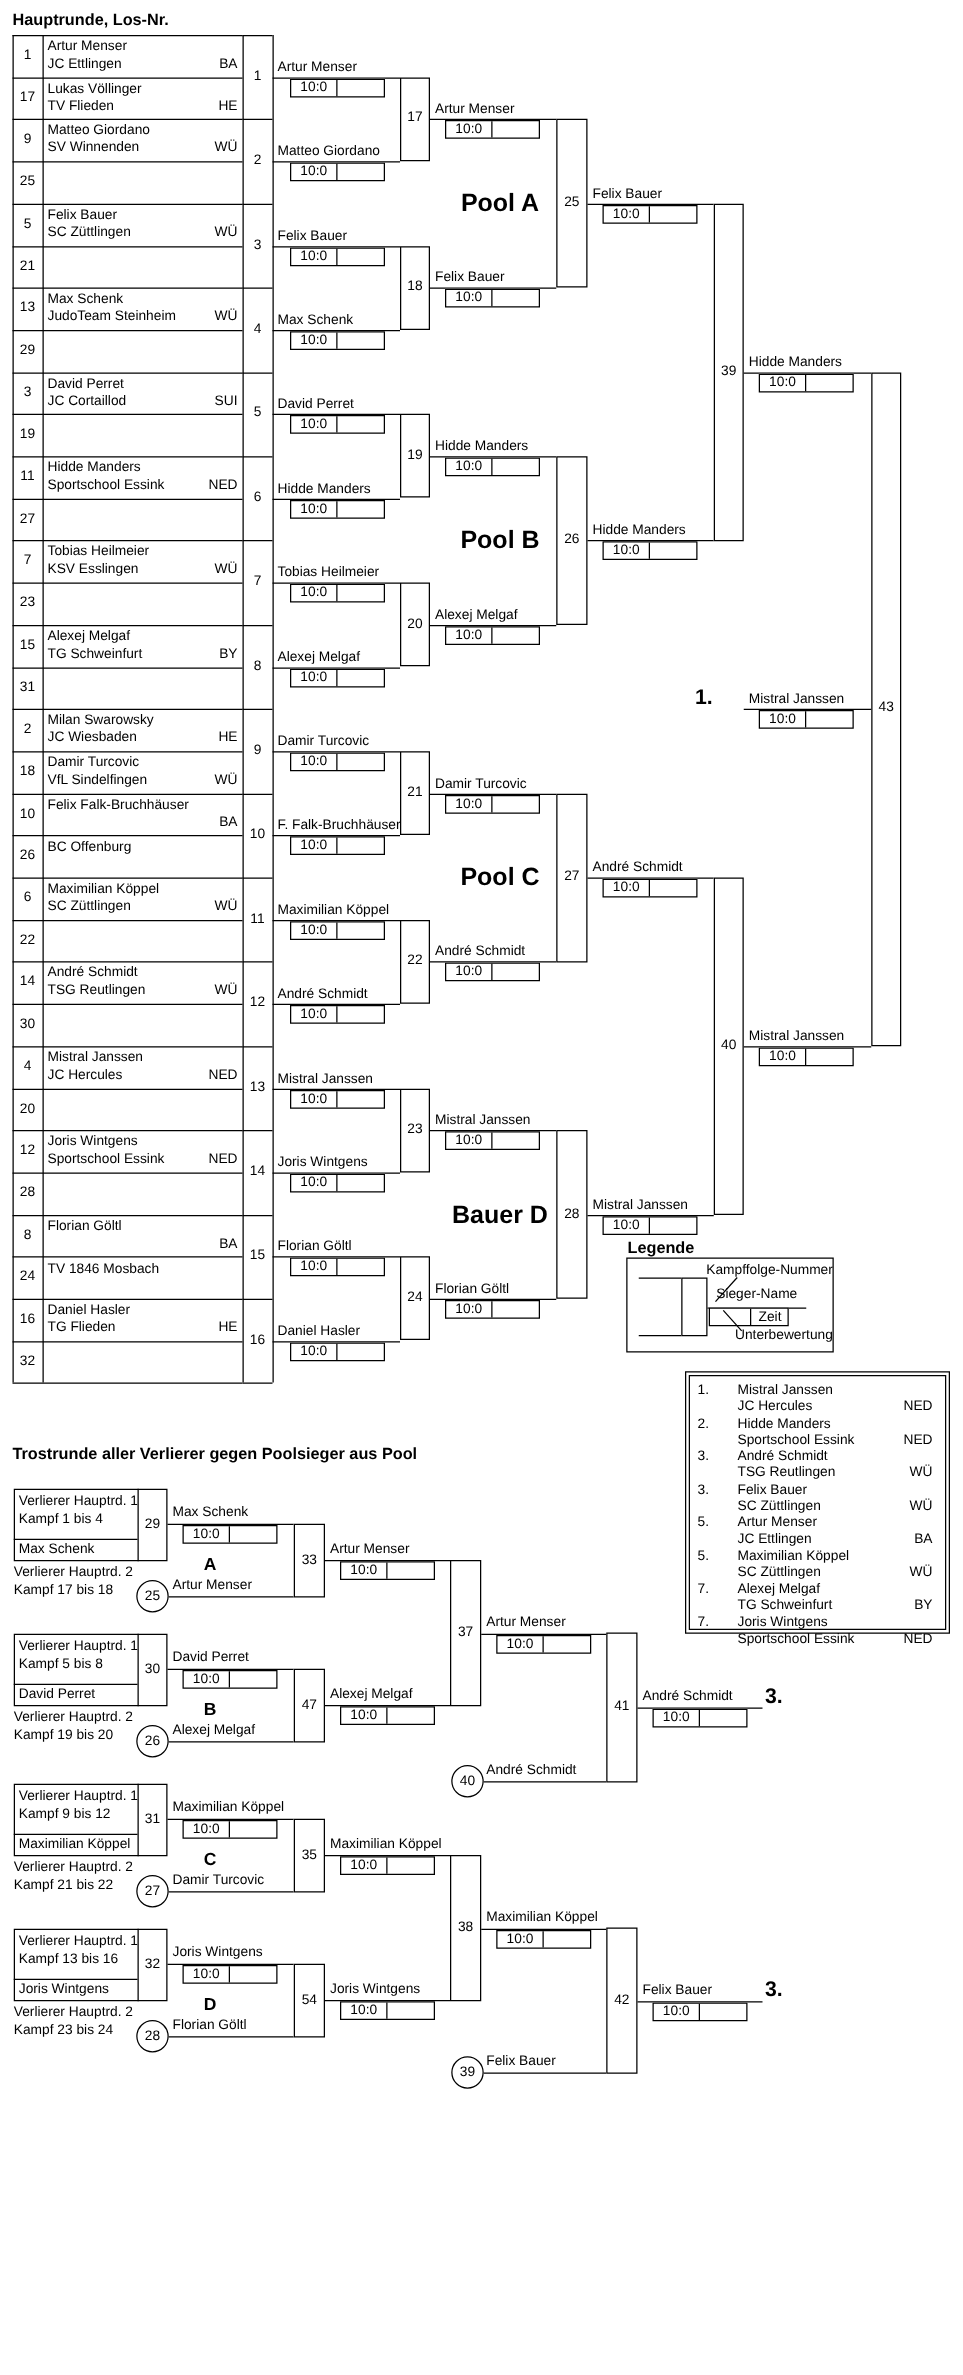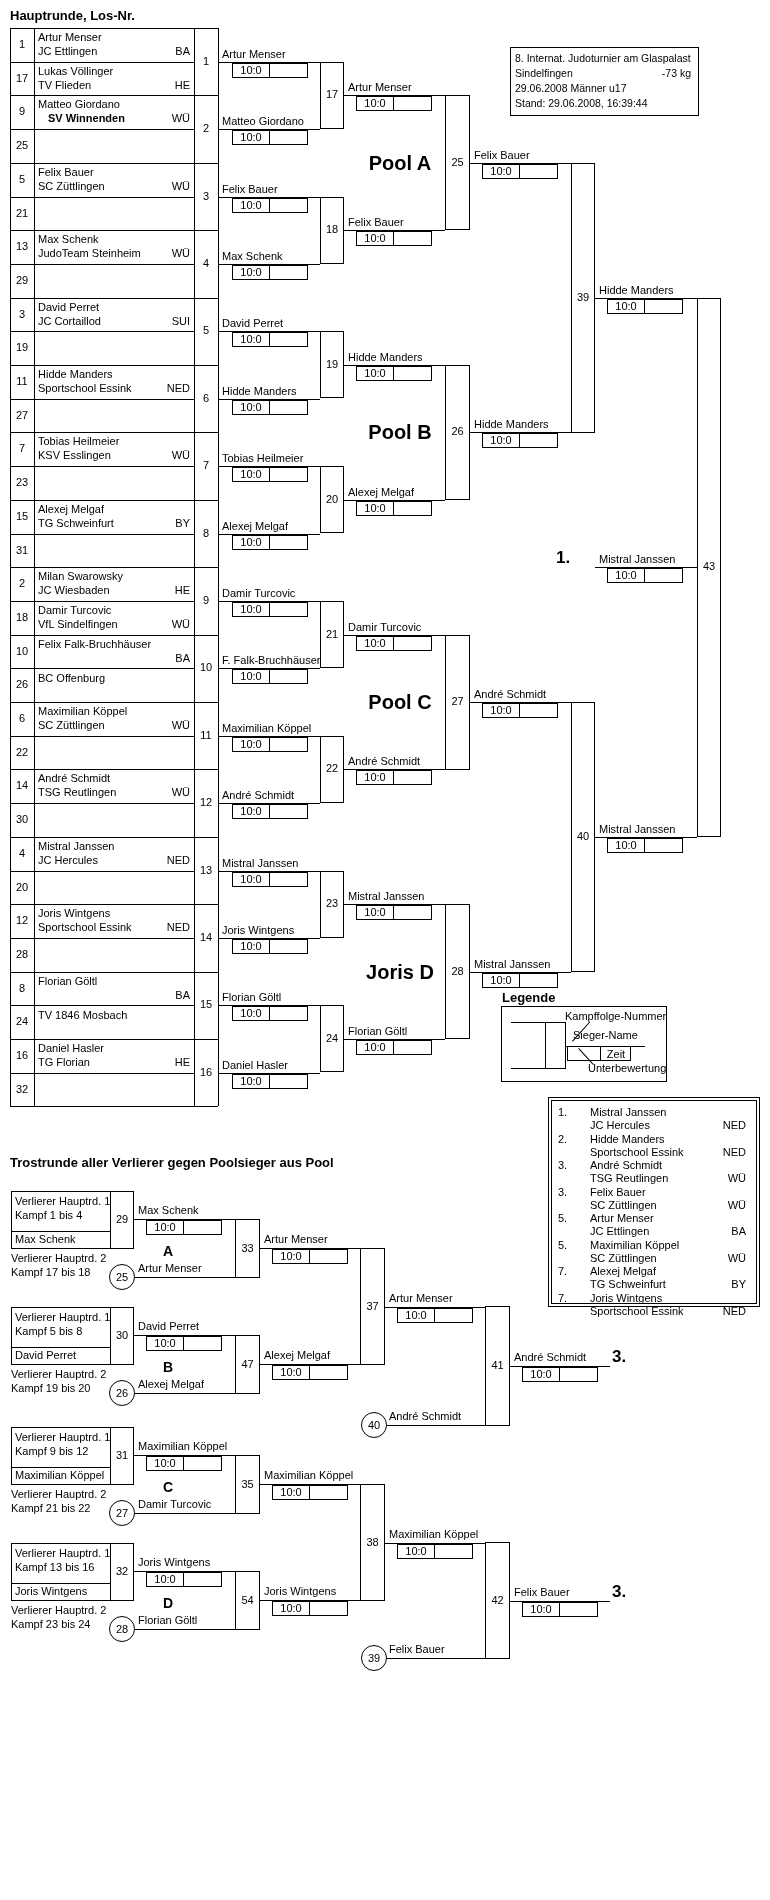--- a/index.html
+++ b/index.html
@@ -28,27 +28,20 @@
   .letter{font-size:14px;line-height:14px;font-weight:bold;text-align:center}
 </style>
 </head>
 <body>
 
 <div id="stage">
 
   <div class="abs b h13" style="left:10px;top:8px">Hauptrunde, Los-Nr.</div>
 
 
-  <div class="abs rect" style="left:510px;top:47px;width:189px;height:69px">
-    <div class="abs t105" style="left:4px;top:3px">8. Internat. Judoturnier am Glaspalast</div>
-    <div class="abs t105" style="left:4px;top:18px">Sindelfingen</div>
-    <div class="abs t105 rt" style="left:100px;top:18px;width:80px">-73 kg</div>
-    <div class="abs t105" style="left:4px;top:33px">29.06.2008   Männer u17</div>
-    <div class="abs t105" style="left:4px;top:48px">Stand: 29.06.2008, 16:39:44</div>
-  </div>
 
   <div class="abs b h13" style="left:10px;top:1155px">Trostrunde aller Verlierer gegen Poolsieger aus Pool</div>
 
   <div class="abs b h13" style="left:502px;top:990px">Legende</div>
   <div class="abs rect" style="left:501px;top:1006px;width:166px;height:76px"></div>
   <div class="abs hl" style="left:511px;top:1022px;width:34px"></div>
   <div class="abs hl" style="left:511px;top:1068px;width:34px"></div>
   <div class="abs rect" style="left:545px;top:1022px;width:21px;height:47px"></div>
   <div class="abs hl" style="left:566px;top:1046px;width:79px"></div>
   <div class="abs score-box" style="left:567px;top:1046px;width:64px;height:15px">
@@ -121,21 +114,21 @@
     <div class="abs t ctr" style="left: 10px; top: 38px; width: 24px;">1</div>
     <div class="abs t " style="left: 38px; top: 31px;">Artur Menser</div>
     <div class="abs t " style="left: 38px; top: 45px;">JC Ettlingen</div>
     <div class="abs t rt" style="left: 148px; top: 45px; width: 42px;">BA</div>
     <div class="abs t ctr" style="left: 10px; top: 72px; width: 24px;">17</div>
     <div class="abs t " style="left: 38px; top: 65px;">Lukas Völlinger</div>
     <div class="abs t " style="left: 38px; top: 79px;">TV Flieden</div>
     <div class="abs t rt" style="left: 148px; top: 79px; width: 42px;">HE</div>
     <div class="abs t ctr" style="left: 10px; top: 105px; width: 24px;">9</div>
     <div class="abs t " style="left: 38px; top: 98px;">Matteo Giordano</div>
-    <div class="abs t " style="left: 48px; top: 112px; font-weight: bold;">SV Winnenden</div>
+    <div class="abs t " style="left: 38px; top: 112px;">SV Winnenden</div>
     <div class="abs t rt" style="left: 148px; top: 112px; width: 42px;">WÜ</div>
     <div class="abs t ctr" style="left: 10px; top: 139px; width: 24px;">25</div>
     <div class="abs t " style="left: 38px; top: 132px;"></div>
     <div class="abs t " style="left: 38px; top: 146px;"></div>
     <div class="abs t rt" style="left: 148px; top: 146px; width: 42px;"></div>
     <div class="abs t ctr" style="left: 10px; top: 173px; width: 24px;">5</div>
     <div class="abs t " style="left: 38px; top: 166px;">Felix Bauer</div>
     <div class="abs t " style="left: 38px; top: 180px;">SC Züttlingen</div>
     <div class="abs t rt" style="left: 148px; top: 180px; width: 42px;">WÜ</div>
     <div class="abs t ctr" style="left: 10px; top: 207px; width: 24px;">21</div>
@@ -233,21 +226,21 @@
     <div class="abs t ctr" style="left: 10px; top: 982px; width: 24px;">8</div>
     <div class="abs t " style="left: 38px; top: 975px;">Florian Göltl</div>
     <div class="abs t " style="left: 38px; top: 1009px;">TV 1846 Mosbach</div>
     <div class="abs t rt" style="left: 148px; top: 989px; width: 42px;">BA</div>
     <div class="abs t ctr" style="left: 10px; top: 1015px; width: 24px;">24</div>
     <div class="abs t " style="left: 38px; top: 1008px;"></div>
     <div class="abs t " style="left: 38px; top: 1022px;"></div>
     <div class="abs t rt" style="left: 148px; top: 1022px; width: 42px;"></div>
     <div class="abs t ctr" style="left: 10px; top: 1049px; width: 24px;">16</div>
     <div class="abs t " style="left: 38px; top: 1042px;">Daniel Hasler</div>
-    <div class="abs t " style="left: 38px; top: 1056px;">TG Florian</div>
+    <div class="abs t " style="left: 38px; top: 1056px;">TG Flieden</div>
     <div class="abs t rt" style="left: 148px; top: 1056px; width: 42px;">HE</div>
     <div class="abs t ctr" style="left: 10px; top: 1083px; width: 24px;">32</div>
     <div class="abs t " style="left: 38px; top: 1076px;"></div>
     <div class="abs t " style="left: 38px; top: 1090px;"></div>
     <div class="abs t rt" style="left: 148px; top: 1090px; width: 42px;"></div>
     <div class="abs t ctr" style="left: 194px; top: 55px; width: 24px;">1</div>
     <div class="abs hl" style="left: 218px; top: 62px; width: 102px;"></div>
     <div class="abs t " style="left: 222px; top: 48px;">Artur Menser</div>
     <div class="abs score-box" style="left: 232px; top: 63px; width: 76px; height: 15px;">
       <div class="cell">10:0</div>
@@ -450,21 +443,21 @@
     </div>
     <div class="abs pool" style="left: 352px; top: 691px; width: 96px;">Pool C</div>
     <div class="abs rect" style="left: 445px; top: 904px; width: 25px; height: 135px;"></div>
     <div class="abs t ctr" style="left: 445px; top: 965px; width: 25px;">28</div>
     <div class="abs hl" style="left: 470px; top: 972px; width: 101px;"></div>
     <div class="abs t " style="left: 474px; top: 958px;">Mistral Janssen</div>
     <div class="abs score-box" style="left: 482px; top: 973px; width: 76px; height: 15px;">
       <div class="cell">10:0</div>
       <div class="timecell"></div>
     </div>
-    <div class="abs pool" style="left: 352px; top: 961px; width: 96px;">Joris D</div>
+    <div class="abs pool" style="left: 352px; top: 961px; width: 96px;">Bauer D</div>
     <div class="abs rect" style="left: 571px; top: 163px; width: 24px; height: 270px;"></div>
     <div class="abs t ctr" style="left: 571px; top: 291px; width: 24px;">39</div>
     <div class="abs hl" style="left: 595px; top: 298px; width: 102px;"></div>
     <div class="abs t " style="left: 599px; top: 284px;">Hidde Manders</div>
     <div class="abs score-box" style="left: 607px; top: 299px; width: 76px; height: 15px;">
       <div class="cell">10:0</div>
       <div class="timecell"></div>
     </div>
     <div class="abs rect" style="left: 571px; top: 702px; width: 24px; height: 270px;"></div>
     <div class="abs t ctr" style="left: 571px; top: 830px; width: 24px;">40</div>

